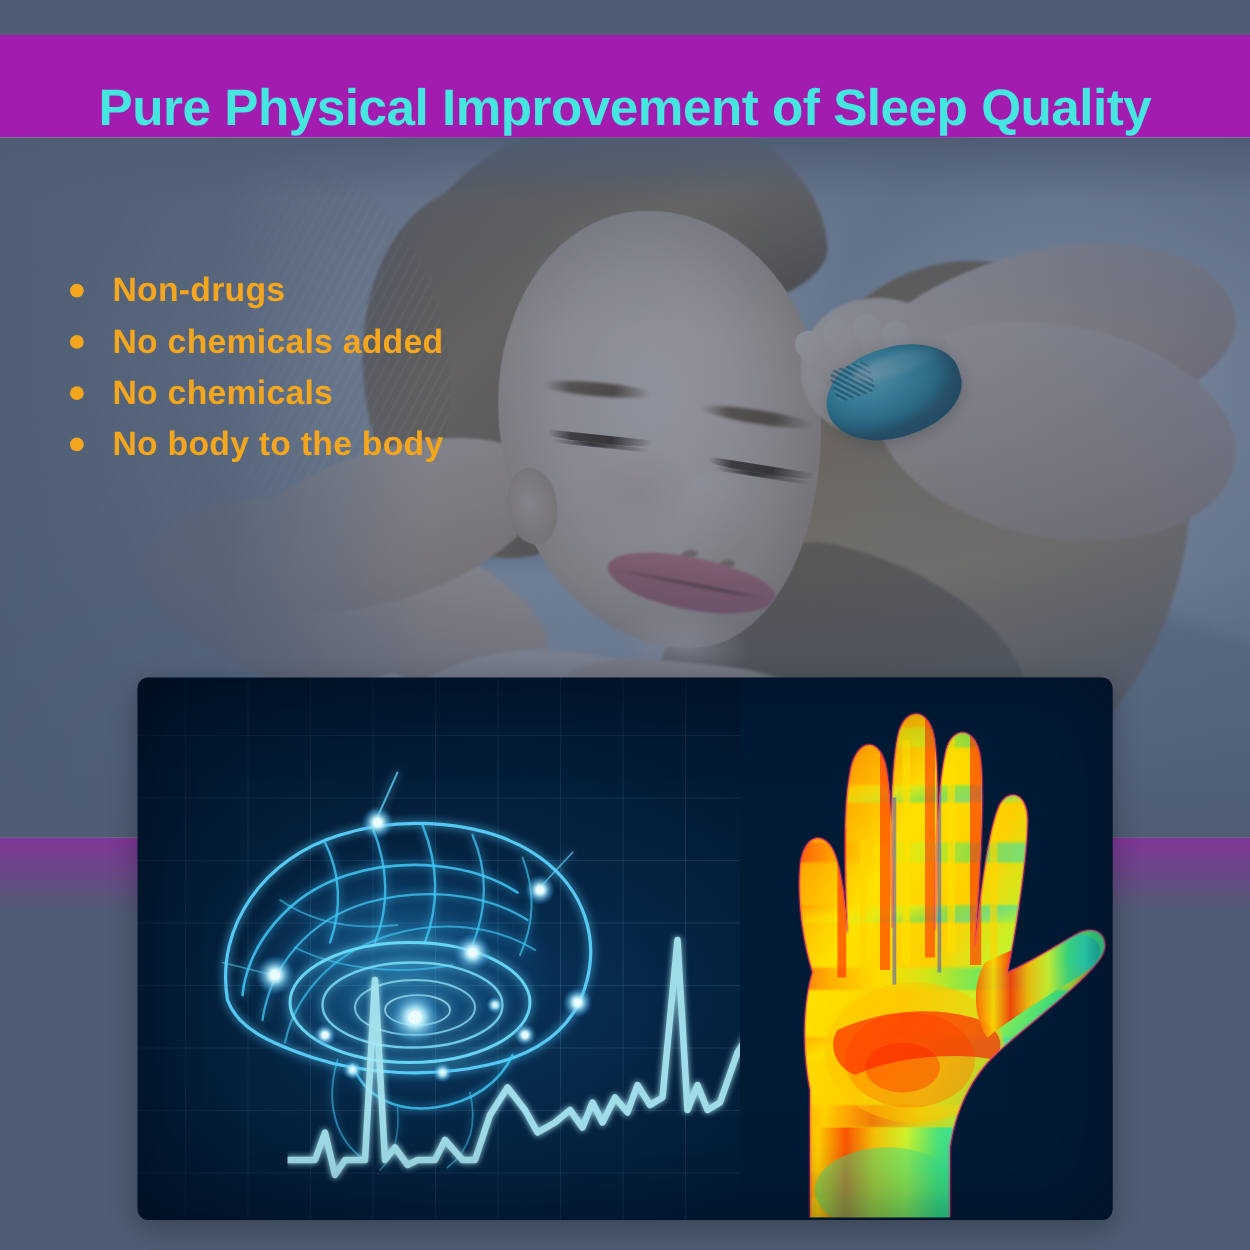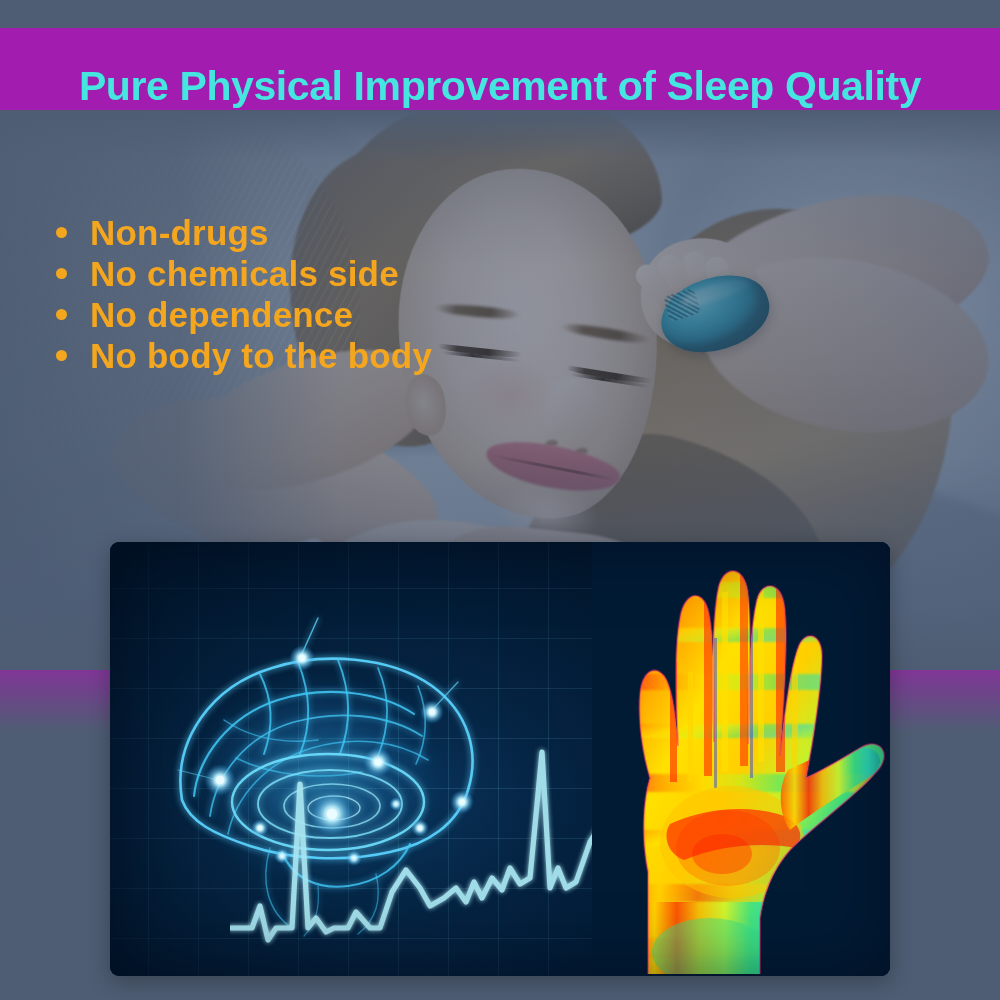--- a/index.html
+++ b/index.html
@@ -304,21 +304,21 @@
     align-items:center;
     height:41px;
   }
   .bullet-dot {
     width:11px; height:11px;
     border-radius:50%;
     flex:0 0 auto;
     margin-right:23px;
   }
   .bullet-text {
-    font-size:35px;
+    font-size:27px;
     font-weight:bold;
     letter-spacing:.2px;
     white-space:nowrap;
   }
 
   
   .panel {
     position:absolute;
     left:110px; top:514px;
     width:780px; height:434px;
@@ -438,25 +438,25 @@
 
   <div class="title" style="color: rgb(68, 230, 223);">Pure Physical Improvement of Sleep Quality</div>
 
   <ul class="bullets">
     <li class="bullet-row">
       <span class="bullet-dot" style="background: rgb(244, 166, 31);"></span>
       <span class="bullet-text" style="color: rgb(244, 166, 31);">Non-drugs</span>
     </li>
     <li class="bullet-row">
       <span class="bullet-dot" style="background: rgb(244, 166, 31);"></span>
-      <span class="bullet-text" style="color: rgb(244, 166, 31);">No chemicals side</span>
+      <span class="bullet-text" style="color: rgb(244, 166, 31);">No chemicals added</span>
     </li>
     <li class="bullet-row">
       <span class="bullet-dot" style="background: rgb(244, 166, 31);"></span>
-      <span class="bullet-text" style="color: rgb(244, 166, 31);">No dependence</span>
+      <span class="bullet-text" style="color: rgb(244, 166, 31);">No chemicals</span>
     </li>
     <li class="bullet-row">
       <span class="bullet-dot" style="background: rgb(244, 166, 31);"></span>
       <span class="bullet-text" style="color: rgb(244, 166, 31);">No body to the body</span>
     </li>
   </ul>
 
   <div class="panel">
     <div class="panel-grid"></div>
     <div class="panel-grid-fade"></div>

